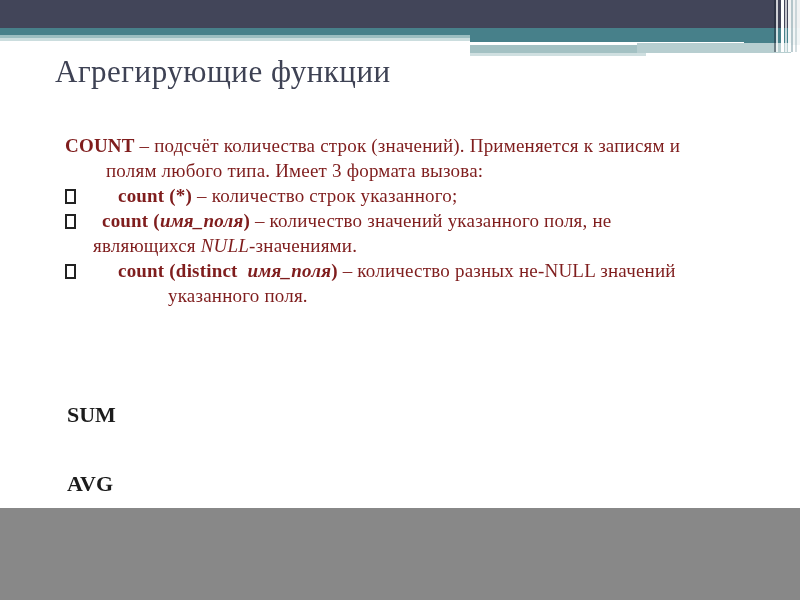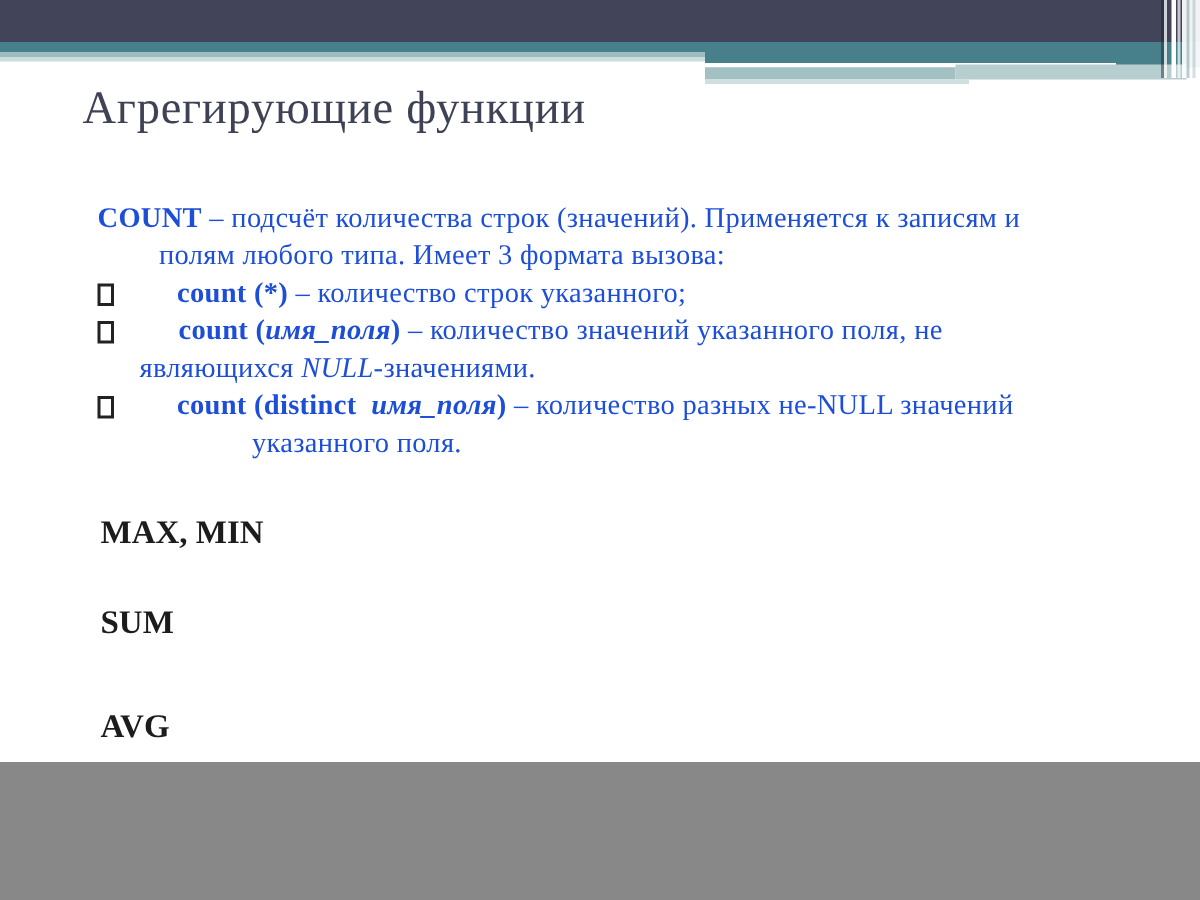--- a/index.html
+++ b/index.html
@@ -32,26 +32,26 @@
 
   
   .title{
     left:55px;top:52px;font-size:31px;line-height:40px;letter-spacing:.5px;
     color:#3E4254;white-space:pre;font-weight:400;margin:0;
   }
 
   
   .bline{
     position:absolute;white-space:pre;font-size:19px;line-height:25px;
-    color:#1d4ed8;letter-spacing:.2px;
+    color:#7f1d1d;letter-spacing:.2px;
   }
   .l0{left:65px; top:133px;}
   .l1{left:106px;top:158px;}
   .l2{left:118px;top:183px;}
-  .l3{left:119px;top:208px;text-align:right;}
+  .l3{left:102px;top:208px;text-align:right;}
   .l4{left:93px; top:233px;text-align:right;}
   .l5{left:118px;top:258px;}
   .l6{left:148px;top:283px;margin-left:20px;}
   .s-b{font-weight:bold;}
   .s-i{font-style:italic;}
   .s-bi{font-weight:bold;font-style:italic;}
 
   
   .bullet{position:absolute;left:65px;width:7px;height:11px;border:2px solid #222222;}
   .bu0{top:189px;} .bu1{top:214px;} .bu2{top:264px;}
@@ -93,17 +93,16 @@
     <span class="bullet bu0"></span>
     <div class="bline l2"><span class="s-b">count (*)</span><span> – количество строк указанного;</span></div>
     <span class="bullet bu1"></span>
     <div class="bline l3"><span class="s-b">count (</span><span class="s-bi">имя_поля</span><span class="s-b">)</span><span> – количество значений указанного поля, не</span></div>
     <div class="bline l4"><span>являющихся </span><span class="s-i">NULL</span><span>-значениями.</span></div>
     <span class="bullet bu2"></span>
     <div class="bline l5"><span class="s-b">count (distinct  </span><span class="s-bi">имя_поля</span><span class="s-b">)</span><span> – количество разных не-NULL значений</span></div>
     <div class="bline l6"><span>указанного поля.</span></div>
   </div>
 
-  <div class="fnlabel fn0">MAX, MIN</div>
   <div class="fnlabel fn1">SUM</div>
   <div class="fnlabel fn2">AVG</div>
 
 </div>
 
 </body></html>

